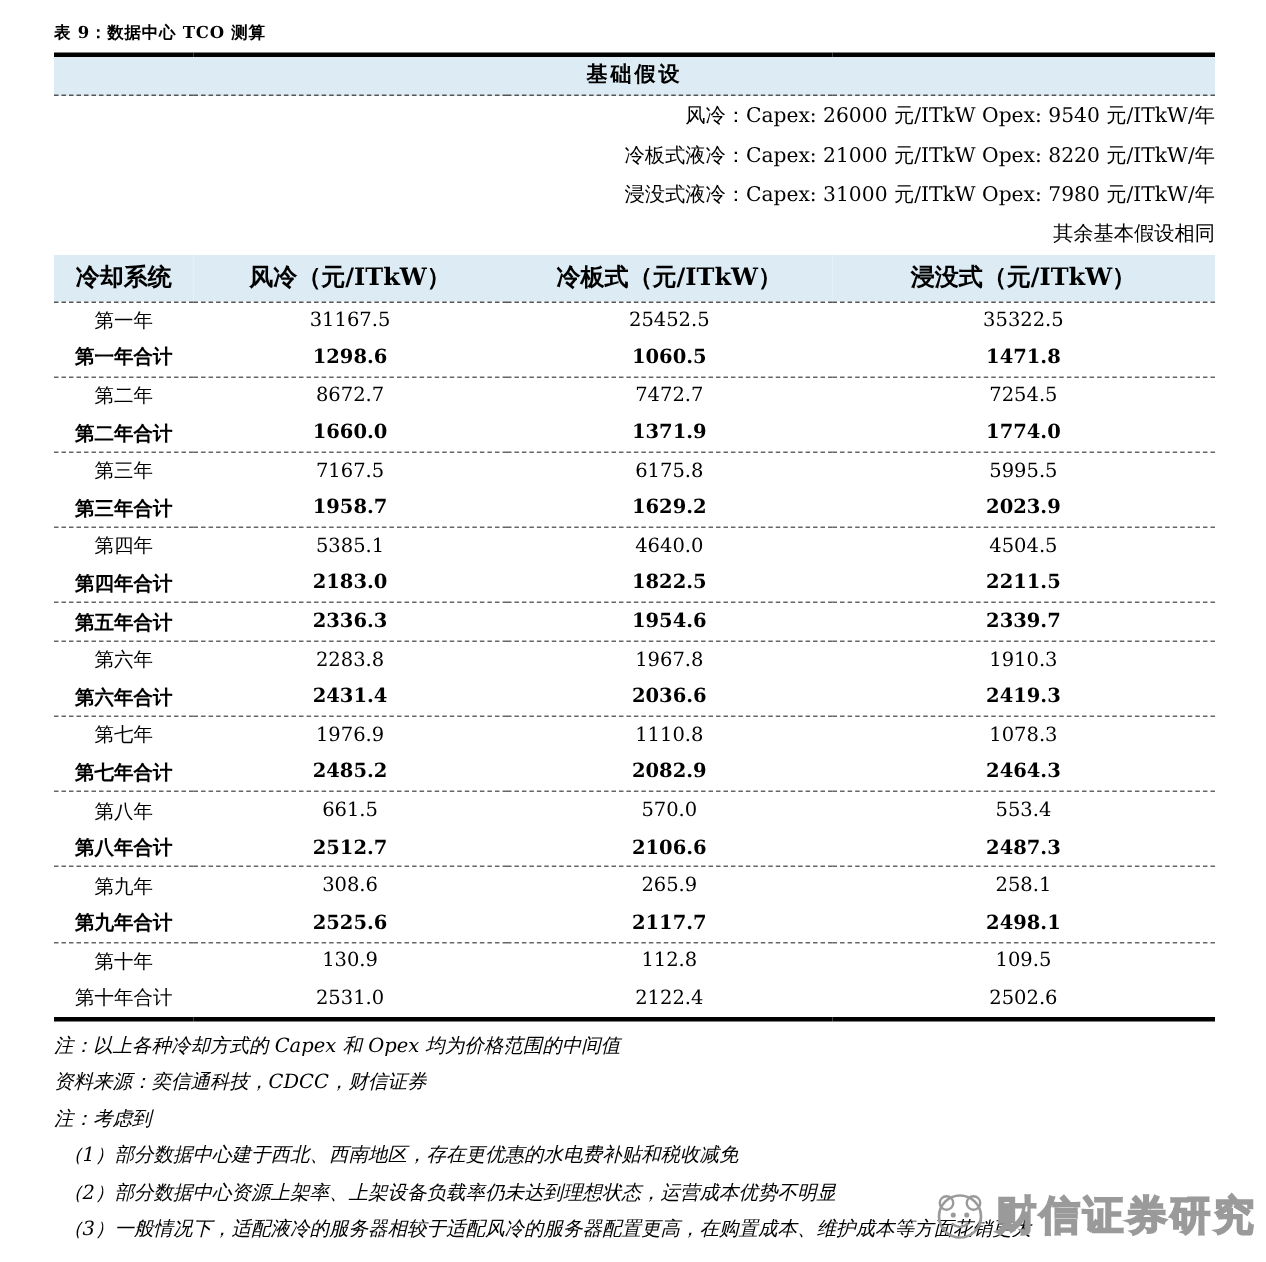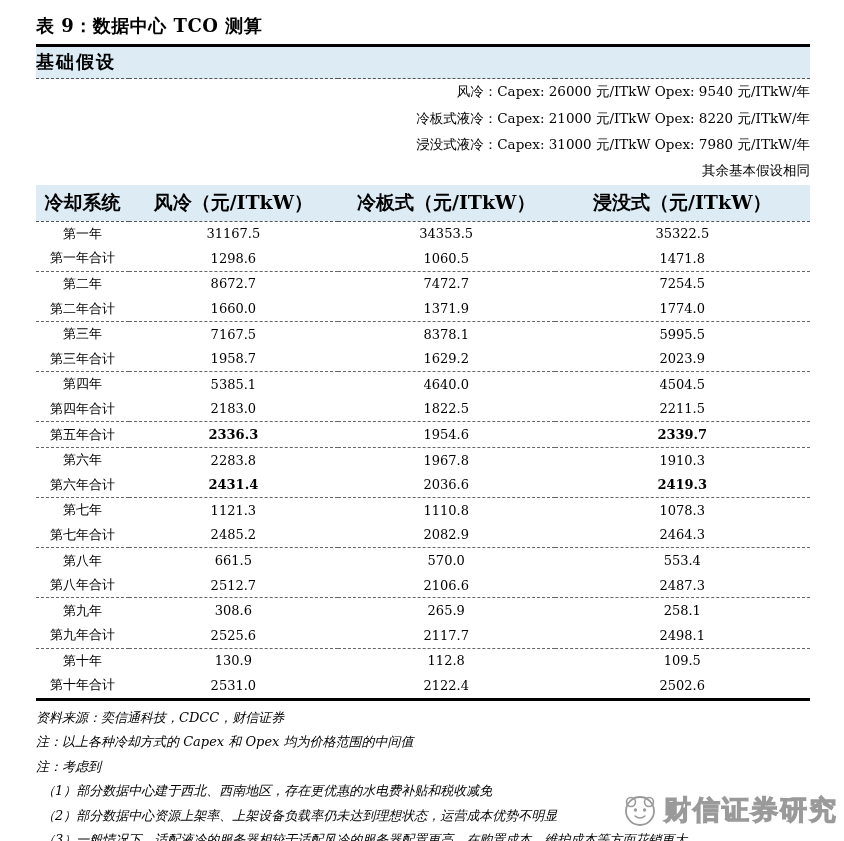--- a/index.html
+++ b/index.html
@@ -4,48 +4,48 @@
 <style>
   html,body{margin:0;padding:0;}
   body{
     width:844px;height:841px;background:#ffffff;
     font-family:"DejaVu Serif","Liberation Serif",serif;
     color:#000;
   }
   .page{position:relative;width:844px;height:841px;overflow:hidden;}
   .title{
     margin:14px 34px 6px 36px;
-    font-size:18px;font-weight:bold;letter-spacing:0.5px;
+    font-size:11px;font-weight:bold;letter-spacing:0.5px;
   }
   .tco-table{
     width:774px;margin-left:36px;border-collapse:collapse;table-layout:fixed;
   }
   .tco-table col.c1{width:12%;}
   .tco-table col.c2{width:27%;}
   .tco-table col.c3{width:28%;}
   .tco-table col.c4{width:33%;}
   .section-header-row td{
     background:var(--band,#dcebf4);
     border-top:3px solid var(--line,#000);
     border-bottom:1px dashed #555;
-    font-weight:bold;font-size:18px;
+    text-align:center;font-weight:bold;font-size:14px;
     padding:3px 0 4px 0;letter-spacing:2px;
   }
   .assumption-row td{
     text-align:right;font-size:13.5px;padding:4.2px 0;
   }
   .col-header-row th{
     background:var(--band,#dcebf4);
     border-bottom:1px dashed #555;
-    font-weight:bold;font-size:19px;padding:5px 0;text-align:center;
+    font-weight:bold;font-size:16px;padding:5px 0;text-align:center;
   }
   .tco-table tbody td{
     text-align:center;font-size:13px;padding:3.3px 0;
   }
-  .tco-table tbody tr.group-end td{border-bottom:1px dashed #666;}
+  .tco-table tbody tr.group-end td{border-bottom:1px dashed #666;font-weight:bold;}
   .tco-table tbody tr.table-end td{border-bottom:3px solid var(--line,#000);}
   .tco-table tbody td.b{font-weight:bold;}
   .notes{
     margin:5px 34px 0 36px;
     font-size:13px;font-style:italic;line-height:24.5px;
   }
   .note-line{white-space:nowrap;}
   .note-line.indent{padding-left:6px;}
   .watermark{
     position:absolute;right:6px;bottom:12px;
@@ -93,21 +93,21 @@
         <th>冷却系统</th>
         <th>风冷（元/ITkW）</th>
         <th>冷板式（元/ITkW）</th>
         <th>浸没式（元/ITkW）</th>
       </tr>
     </thead>
     <tbody>
         <tr>
           <td>第一年</td>
           <td>31167.5</td>
-          <td>34353.5</td>
+          <td>25452.5</td>
           <td>35322.5</td>
         </tr>
         <tr class="group-end">
           <td>第一年合计</td>
           <td>1298.6</td>
           <td>1060.5</td>
           <td>1471.8</td>
         </tr>
         <tr>
           <td>第二年</td>
@@ -117,21 +117,21 @@
         </tr>
         <tr class="group-end">
           <td>第二年合计</td>
           <td>1660.0</td>
           <td>1371.9</td>
           <td>1774.0</td>
         </tr>
         <tr>
           <td>第三年</td>
           <td>7167.5</td>
-          <td>8378.1</td>
+          <td>6175.8</td>
           <td>5995.5</td>
         </tr>
         <tr class="group-end">
           <td>第三年合计</td>
           <td>1958.7</td>
           <td>1629.2</td>
           <td>2023.9</td>
         </tr>
         <tr>
           <td>第四年</td>
@@ -158,21 +158,21 @@
           <td>1910.3</td>
         </tr>
         <tr class="group-end">
           <td>第六年合计</td>
           <td class="b">2431.4</td>
           <td>2036.6</td>
           <td class="b">2419.3</td>
         </tr>
         <tr>
           <td>第七年</td>
-          <td>1121.3</td>
+          <td>1976.9</td>
           <td>1110.8</td>
           <td>1078.3</td>
         </tr>
         <tr class="group-end">
           <td>第七年合计</td>
           <td>2485.2</td>
           <td>2082.9</td>
           <td>2464.3</td>
         </tr>
         <tr>
@@ -208,22 +208,22 @@
         <tr class="table-end">
           <td>第十年合计</td>
           <td>2531.0</td>
           <td>2122.4</td>
           <td>2502.6</td>
         </tr>
       </tbody>
   </table>
 
   <div class="notes">
+      <div class="note-line">注：以上各种冷却方式的 Capex 和 Opex 均为价格范围的中间值</div>
       <div class="note-line">资料来源：奕信通科技，CDCC，财信证券</div>
-      <div class="note-line">注：以上各种冷却方式的 Capex 和 Opex 均为价格范围的中间值</div>
       <div class="note-line">注：考虑到</div>
       <div class="note-line indent">（1）部分数据中心建于西北、西南地区，存在更优惠的水电费补贴和税收减免</div>
       <div class="note-line indent">（2）部分数据中心资源上架率、上架设备负载率仍未达到理想状态，运营成本优势不明显</div>
       <div class="note-line indent">（3）一般情况下，适配液冷的服务器相较于适配风冷的服务器配置更高，在购置成本、维护成本等方面花销更大</div>
     </div>
 
   <div class="watermark">
     <svg width="38" height="38" viewBox="0 0 38 38">
       <circle cx="19" cy="20" r="14" fill="none" stroke="#9a9a9a" stroke-width="1.8"></circle>
       <circle cx="10" cy="11" r="4.5" fill="none" stroke="#9a9a9a" stroke-width="1.6"></circle>

